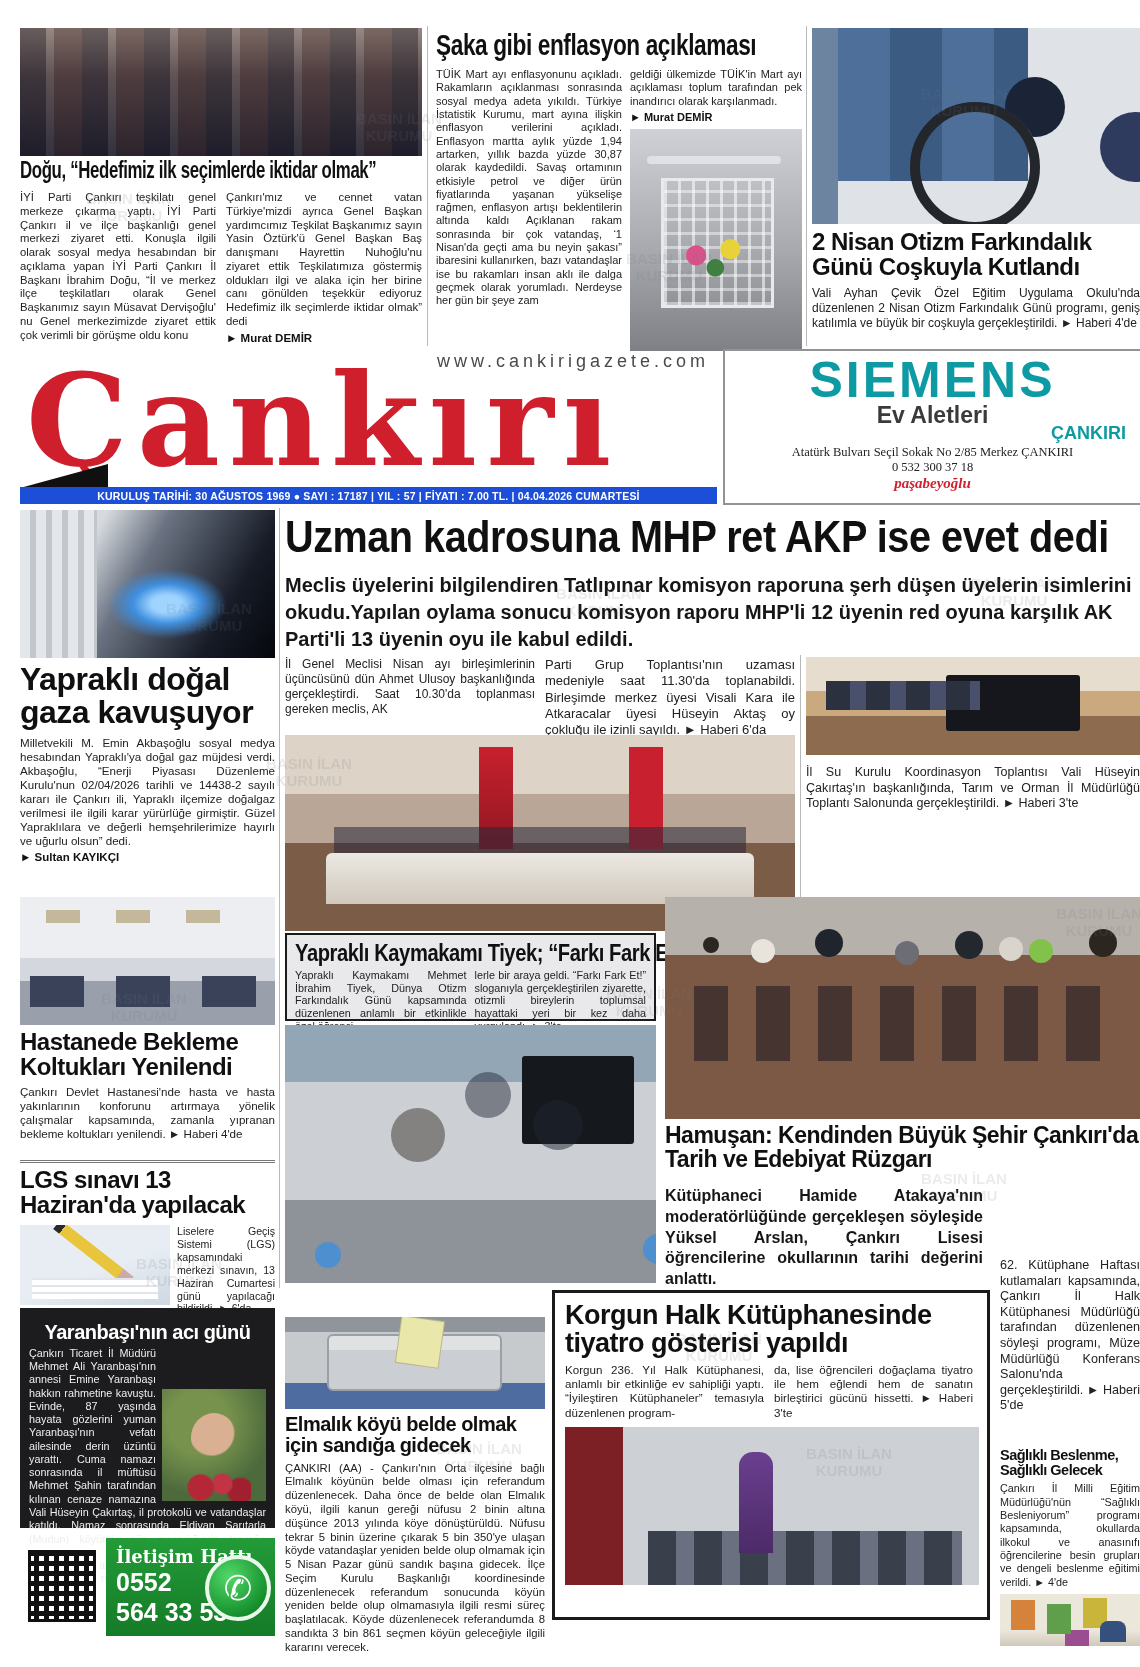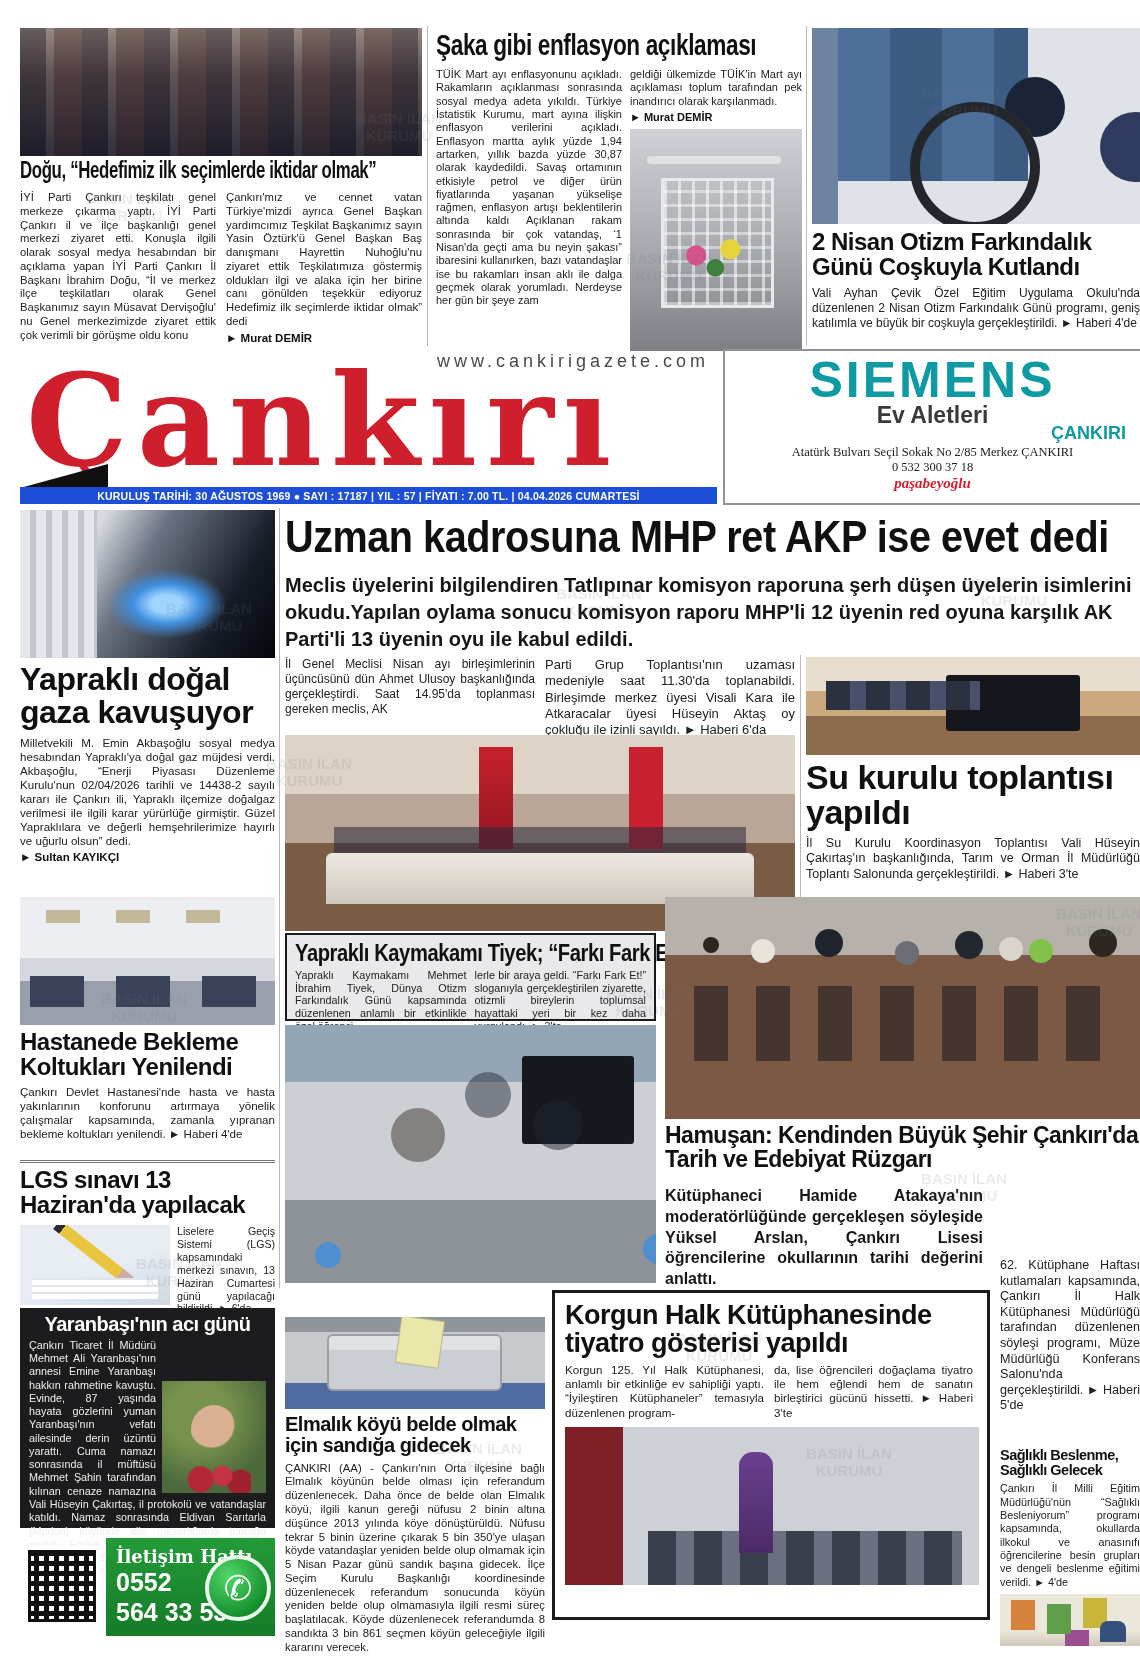--- a/index.html
+++ b/index.html
@@ -161,37 +161,36 @@
   <div style="text-align:right;font-weight:bold;font-size:18px;color:#0d9aa2;margin:-6px 14px 0 0;">ÇANKIRI</div>
   <div style="text-align:center;font-size:12.5px;font-family:'Liberation Serif','DejaVu Serif',serif;color:#222;margin-top:1px;">Atatürk Bulvarı Seçil Sokak No 2/85 Merkez ÇANKIRI</div>
   <div style="text-align:center;font-size:12.5px;font-family:'Liberation Serif','DejaVu Serif',serif;color:#222;">0 532 300 37 18</div>
   <div style="text-align:center;font-size:15px;font-weight:bold;font-style:italic;color:#d21f2f;font-family:'Liberation Serif','DejaVu Serif',serif;">paşabeyoğlu</div>
 </div>
 
 <div class="abs hl sq" style="left:285px;top:514px;width:855px;font-size:44px;"><span style="transform:scaleX(.90)">Uzman kadrosuna MHP ret AKP ise evet dedi</span></div>
 <div class="abs" style="left:285px;top:572px;width:850px;font-size:20px;font-weight:bold;line-height:1.34;color:#161616;">Meclis üyelerini bilgilendiren Tatlıpınar komisyon raporuna şerh düşen üyelerin isimlerini okudu.Yapılan oylama sonucu komisyon raporu MHP'li 12 üyenin red oyuna karşılık AK Parti'li 13 üyenin oyu ile kabul edildi.</div>
 
 <div class="abs" style="left:285px;top:657px;width:510px;display:flex;gap:10px;">
-  <div class="body-txt" style="width:250px;font-size:12px;line-height:1.25;">İl Genel Meclisi Nisan ayı birleşimlerinin üçüncüsünü dün Ahmet Ulusoy başkanlığında gerçekleştirdi. Saat 14.95'da toplanması gereken meclis, AK</div>
+  <div class="body-txt" style="width:250px;font-size:12px;line-height:1.25;">İl Genel Meclisi Nisan ayı birleşimlerinin üçüncüsünü dün Ahmet Ulusoy başkanlığında gerçekleştirdi. Saat 10.30'da toplanması gereken meclis, AK</div>
   <div class="body-txt" style="width:250px;font-size:13px;line-height:1.25;">Parti Grup Toplantısı'nın uzaması medeniyle saat 11.30'da toplanabildi. Birleşimde merkez üyesi Visali Kara ile Atkaracalar üyesi Hüseyin Aktaş oy çokluğu ile izinli sayıldı. ► Haberi 6'da</div>
 </div>
 <div class="photo ph-meet abs" style="left:285px;top:735px;width:510px;height:196px;"></div>
 
 <div class="vline" style="left:279px;top:508px;height:780px;"></div>
 <div class="photo ph-heat abs" style="left:20px;top:510px;width:255px;height:148px;"></div>
 <div class="abs" style="left:20px;top:663px;width:255px;">
   <div class="hl" style="font-size:32px;">Yapraklı doğal gaza kavuşuyor</div>
   <div class="body-txt" style="font-size:11.6px;line-height:1.21;margin-top:6px;">Milletvekili M. Emin Akbaşoğlu sosyal medya hesabından Yapraklı'ya doğal gaz müjdesi verdi. Akbaşoğlu, “Enerji Piyasası Düzenleme Kurulu'nun 02/04/2026 tarihli ve 14438-2 sayılı kararı ile Çankırı ili, Yapraklı ilçemize doğalgaz verilmesi ile ilgili karar yürürlüğe girmiştir. Güzel Yapraklılara ve değerli hemşehrilerimize hayırlı ve uğurlu olsun” dedi.</div>
   <div class="byline" style="font-size:11.5px;">► Sultan KAYIKÇI</div>
 </div>
 
 <div class="vline" style="left:800px;top:655px;height:276px;"></div>
 <div class="photo ph-meet2 abs" style="left:806px;top:657px;width:334px;height:98px;"></div>
 <div class="abs" style="left:806px;top:760px;width:334px;">
-  <div class="hl" style="font-size:34px;">Su kurulu toplantısı yapıldı</div>
   <div class="body-txt" style="font-size:12.5px;line-height:1.25;margin-top:5px;">İl Su Kurulu Koordinasyon Toplantısı Vali Hüseyin Çakırtaş'ın başkanlığında, Tarım ve Orman İl Müdürlüğü Toplantı Salonunda gerçekleştirildi. ► Haberi 3'te</div>
 </div>
 
 <div class="photo ph-hosp abs" style="left:20px;top:897px;width:255px;height:128px;"></div>
 <div class="abs" style="left:20px;top:1030px;width:255px;">
   <div class="hl" style="font-size:24px;">Hastanede Bekleme Koltukları Yenilendi</div>
   <div class="body-txt" style="font-size:11.6px;line-height:1.22;margin-top:5px;">Çankırı Devlet Hastanesi'nde hasta ve hasta yakınlarının konforunu artırmaya yönelik çalışmalar kapsamında, zamanla yıpranan bekleme koltukları yenilendi.          ► Haberi 4'de</div>
 </div>
 <div class="abs" style="left:20px;top:1160px;width:255px;border-top:3px double #777;"></div>
 <div class="abs" style="left:20px;top:1168px;width:255px;">
@@ -211,21 +210,21 @@
 </div>
 <div class="photo ph-family abs" style="left:285px;top:1025px;width:371px;height:258px;"></div>
 
 <div class="photo ph-circle abs" style="left:665px;top:897px;width:475px;height:222px;"></div>
 <div class="abs" style="left:665px;top:1124px;width:475px;">
   <div class="hl" style="font-size:23px;">Hamuşan: Kendinden Büyük Şehir Çankırı'da Tarih ve Edebiyat Rüzgarı</div>
 </div>
 <div class="abs body-txt" style="left:665px;top:1186px;width:318px;font-size:16px;font-weight:bold;line-height:1.3;color:#161616;">Kütüphaneci Hamide Atakaya'nın moderatörlüğünde gerçekleşen söyleşide Yüksel Arslan, Çankırı Lisesi öğrencilerine okullarının tarihi değerini anlattı.</div>
 <div class="abs body-txt" style="left:1000px;top:1258px;width:140px;font-size:12.6px;line-height:1.24;">62. Kütüphane Haftası kutlamaları kapsamında, Çankırı İl Halk Kütüphanesi Müdürlüğü tarafından düzenlenen söyleşi programı, Müze Müdürlüğü Konferans Salonu'nda gerçekleştirildi. ► Haberi 5'de</div>
 
-<div class="abs dark-box" style="left:20px;top:1308px;width:255px;height:220px;padding:6px 9px;box-sizing:border-box;">
+<div class="abs dark-box" style="left:20px;top:1308px;width:255px;height:220px;padding:14px 9px;box-sizing:border-box;">
   <div class="hl" style="color:#fff;font-size:20px;text-align:center;">Yaranbaşı'nın acı günü</div>
   <div class="photo ph-elder" style="float:right;width:104px;height:112px;margin:46px 0 0 6px;position:relative;"></div>
   <div class="body-txt" style="font-size:10.8px;line-height:1.23;color:#eee;margin-top:4px;">Çankırı Ticaret İl Müdürü Mehmet Ali Yaranbaşı'nın annesi Emine Yaranbaşı hakkın rahmetine kavuştu. Evinde, 87 yaşında hayata gözlerini yuman Yaranbaşı'nın vefatı ailesinde derin üzüntü yarattı. Cuma namazı sonrasında il müftüsü Mehmet Şahin tarafından kılınan cenaze namazına Vali Hüseyin Çakırtaş,  il protokolü ve vatandaşlar katıldı. Namaz sonrasında Eldivan Sarıtarla (Mudun) köyünde aile mezarlığında toprağa verildi. Emine Yaranbaşı'na Allah'tan rahmet, kederli  Yaranbaşı ailesine , dost ve akrabalarına baş sağlığı dileriz.</div>
 </div>
 
 <div class="abs" style="left:22px;top:1538px;width:253px;height:98px;">
   <div class="qr abs" style="left:2px;top:8px;width:76px;height:80px;position:absolute;"></div>
   <div class="abs" style="left:84px;top:0;width:169px;height:98px;background:linear-gradient(180deg,#239b38,#157b27);position:absolute;">
     <div style="color:#fff;font-weight:bold;font-size:18px;margin:8px 0 0 10px;font-family:'DejaVu Serif','Liberation Serif',serif;">İletişim Hattı</div>
     <div style="color:#fff;font-weight:bold;font-size:25px;margin:2px 0 4px 10px;line-height:1.05;">0552</div>
@@ -236,21 +235,21 @@
 
 <div class="photo ph-ballot abs" style="left:285px;top:1317px;width:260px;height:92px;"></div>
 <div class="abs" style="left:285px;top:1414px;width:260px;">
   <div class="hl" style="font-size:20px;">Elmalık köyü belde olmak için sandığa gidecek</div>
   <div class="body-txt" style="font-size:11.3px;line-height:1.22;margin-top:6px;">ÇANKIRI (AA) - Çankırı'nın Orta ilçesine bağlı Elmalık köyünün belde olması için referandum düzenlenecek. Daha önce de belde olan Elmalık köyü, ilgili kanun gereği nüfusu 2 binin altına düşünce 2013 yılında köye dönüştürüldü. Nüfusu tekrar 5 binin üzerine çıkarak 5 bin 350'ye ulaşan köyde vatandaşlar yeniden belde olup olmamak için 5 Nisan Pazar günü sandık başına gidecek. İlçe Seçim Kurulu Başkanlığı koordinesinde düzenlenecek referandum sonucunda köyün yeniden belde olup olmamasıyla ilgili resmi süreç başlatılacak. Köyde düzenlenecek referandumda 8 sandıkta 3 bin 861 seçmen köyün geleceğiyle ilgili kararını verecek.</div>
 </div>
 
 <div class="abs white-box" style="left:552px;top:1290px;width:438px;height:330px;padding:8px 10px;box-sizing:border-box;">
   <div class="hl" style="font-size:27px;">Korgun Halk Kütüphanesinde tiyatro gösterisi yapıldı</div>
   <div style="display:flex;gap:10px;margin-top:6px;">
-    <div class="body-txt" style="width:199px;font-size:11.6px;line-height:1.22;">Korgun 125. Yıl Halk Kütüphanesi, anlamlı bir etkinliğe ev sahipliği yaptı. “İyileştiren Kütüphaneler” temasıyla düzenlenen program-</div>
+    <div class="body-txt" style="width:199px;font-size:11.6px;line-height:1.22;">Korgun 236. Yıl Halk Kütüphanesi, anlamlı bir etkinliğe ev sahipliği yaptı. “İyileştiren Kütüphaneler” temasıyla düzenlenen program-</div>
     <div class="body-txt" style="width:199px;font-size:11.6px;line-height:1.22;">da, lise öğrencileri doğaçlama tiyatro ile hem eğlendi hem de sanatın birleştirici gücünü hissetti. ► Haberi 3'te</div>
   </div>
   <div class="photo ph-theater" style="position:relative;width:414px;height:158px;margin-top:7px;"></div>
 </div>
 
 <div class="abs" style="left:1000px;top:1448px;width:140px;">
   <div class="hl" style="font-size:14.5px;">Sağlıklı Beslenme, Sağlıklı Gelecek</div>
   <div class="body-txt" style="font-size:10.8px;line-height:1.24;margin-top:4px;">Çankırı İl Milli Eğitim Müdürlüğü'nün “Sağlıklı Besleniyorum” programı kapsamında, okullarda ilkokul ve anasınıfı öğrencilerine besin grupları ve dengeli beslenme eğitimi verildi. ► 4'de</div>
   <div class="photo ph-nutri" style="position:relative;width:140px;height:52px;margin-top:5px;"></div>
 </div>

